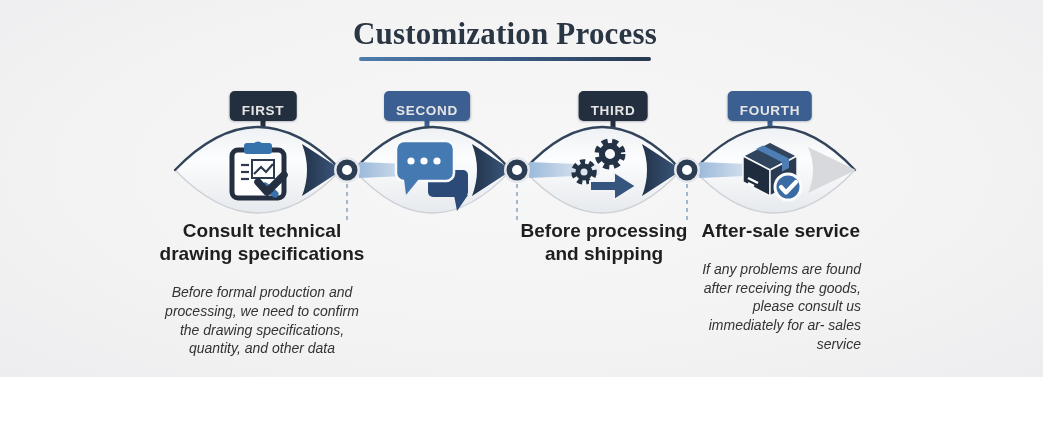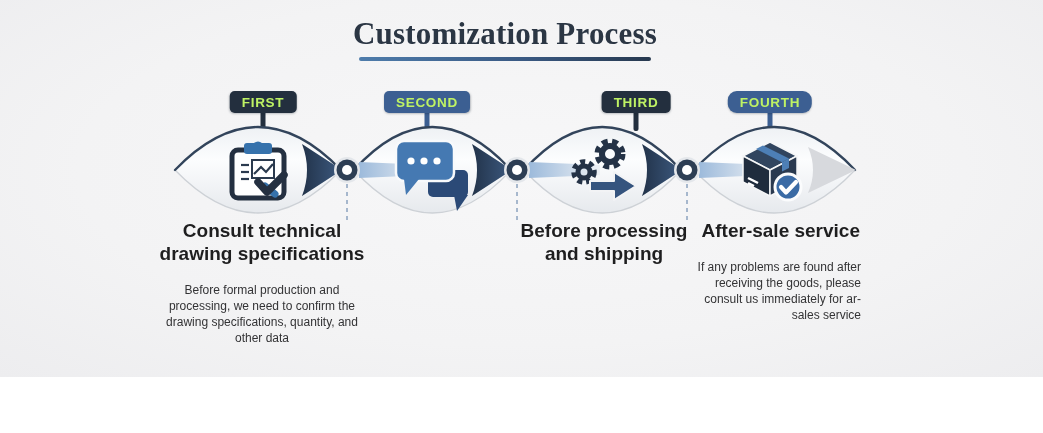--- a/index.html
+++ b/index.html
@@ -15,38 +15,38 @@
     font-size:31px; color:#2b3644; white-space:nowrap; letter-spacing:0.2px;
   }
   .title-underline{
     position:absolute; top:57px; left:505px; transform:translateX(-50%);
     width:292px; height:4px; border-radius:2px;
     background:linear-gradient(to right,#4e7cab,#3a5a84 55%,#27394f);
   }
   
   .step-label{
     position:absolute; top:91px; transform:translateX(-50%);
-    color:#bef264; font-weight:bold; font-size:13.5px; letter-spacing:0.7px;
-    padding:4px 12px 3px; border-radius:5px; white-space:nowrap;
+    color:#e5e5e5; font-weight:bold; font-size:13.5px; letter-spacing:0.7px;
+    padding:12px 12px 3px; border-radius:5px; white-space:nowrap;
     box-shadow:0 1px 2px rgba(20,30,45,.25); z-index:3;
   }
   .step-stem{
     position:absolute; top:112px; transform:translateX(-50%);
     width:5px; height:19px; z-index:1; border-radius:0 0 2px 2px;
   }
-  .lx1{left:263px;} .lx2{left:427px;text-align:right;} .lx3{left:636px;text-align:right;} .lx4{left:770px;}
+  .lx1{left:263px;} .lx2{left:427px;text-align:right;} .lx3{left:613px;text-align:right;} .lx4{left:770px;}
   
   .band{position:absolute; top:120px; left:0; width:1043px; height:115px; z-index:2;}
   
   .col{position:absolute; top:219px; text-align:center; z-index:3;}
   .col-heading{
     font-weight:bold; color:#1e1e1f; font-size:19px; line-height:1.22;
     margin:0 auto 9px;
   }
-  .col-body{color:#333335; font-size:12px; line-height:1.33; margin:18px auto;}
+  .col-body{color:#333335; font-size:14px; line-height:1.33; margin:18px auto;font-style:italic;}
   .c1{left:155px; width:214px;} .c1 .col-heading{max-width:206px;} .c1 .col-body{max-width:206px;}
   .c2{left:350px; width:172px;} .c2 .col-heading{max-width:138px;} .c2 .col-body{max-width:168px;}
   .c3{left:509px; width:190px;} .c3 .col-heading{max-width:182px;} .c3 .col-body{max-width:182px;}
   .c4{left:689px; width:174px;text-align:right;} .c4 .col-heading{max-width:168px;} .c4 .col-body{max-width:170px;}
 </style>
 </head>
 <body>
 
 <div class="canvas">
 
@@ -54,21 +54,21 @@
   <div class="title-underline"></div>
 
   <div class="step-stem lx1" style="background: rgb(35, 47, 62);"></div>
   <div class="step-stem lx2" style="background: rgb(60, 95, 146);"></div>
   <div class="step-stem lx3" style="background: rgb(35, 47, 62);"></div>
   <div class="step-stem lx4" style="background: rgb(60, 95, 146);"></div>
 
   <div class="step-label lx1" style="background: rgb(35, 47, 62);">FIRST</div>
   <div class="step-label lx2" style="background: rgb(60, 95, 146);">SECOND</div>
   <div class="step-label lx3" style="background: rgb(35, 47, 62);">THIRD</div>
-  <div class="step-label lx4" style="background: rgb(60, 95, 146); border-radius: 9px;">FOURTH</div>
+  <div class="step-label lx4" style="background: rgb(60, 95, 146);">FOURTH</div>
 
   <svg class="band" viewBox="0 0 1043 115">
     <defs>
       <linearGradient id="lensGrad" x1="0" y1="0" x2="0" y2="1">
         <stop offset="0%" stop-color="#eef1f4"></stop>
         <stop offset="38%" stop-color="#fcfdfe"></stop>
         <stop offset="100%" stop-color="#e6e9ed"></stop>
       </linearGradient>
       <linearGradient id="darkArrow" x1="0" y1="0" x2="1" y2="0">
         <stop offset="0%" stop-color="#22334a"></stop>

